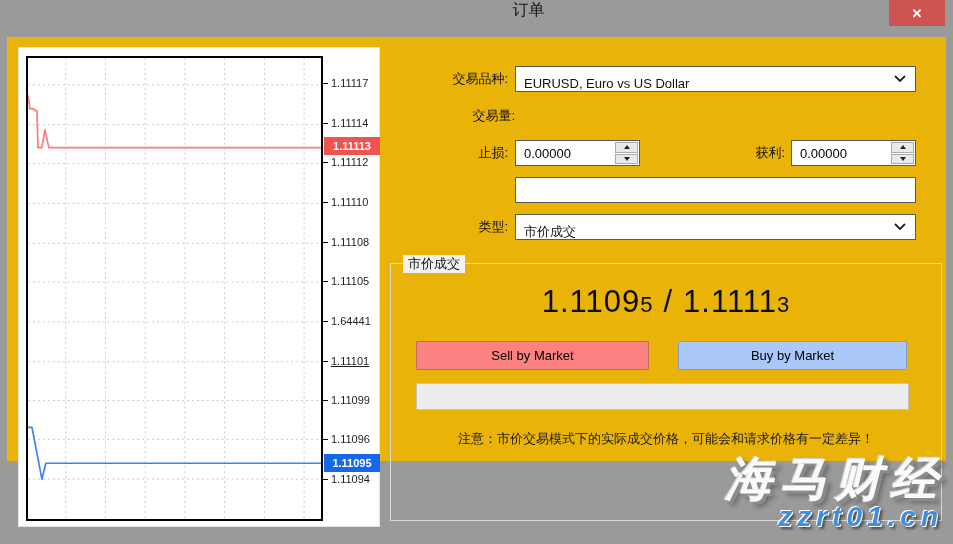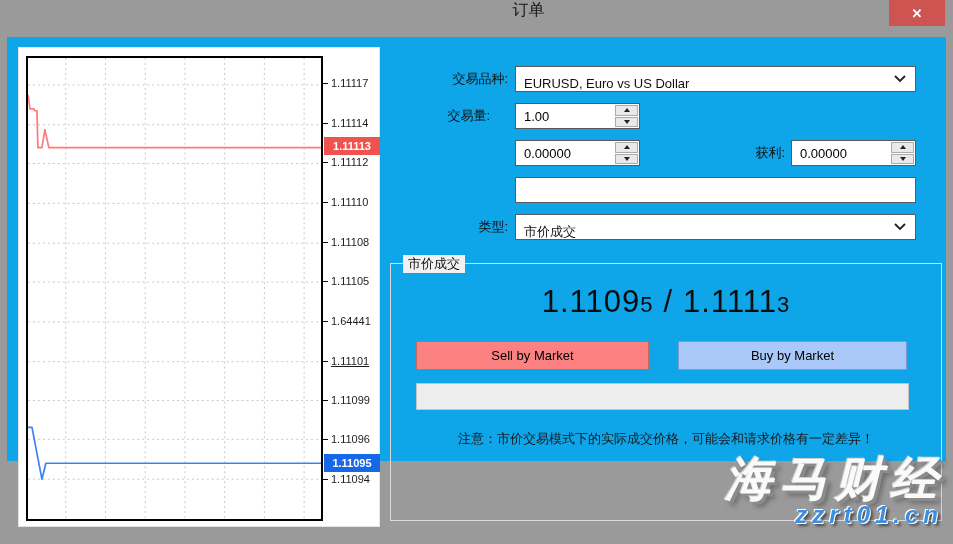--- a/index.html
+++ b/index.html
@@ -6,21 +6,21 @@
   html,body { width:953px; height:544px; font-family:"Liberation Sans", sans-serif; }
   .window { position:relative; width:953px; height:544px; background:#9a9a9a; overflow:hidden; }
 
   
   .titlebar { position:absolute; left:8px; top:0; width:100%; height:37px; display:flex; align-items:flex-start; justify-content:center;margin-left:44px; }
   .titlebar .title { font-size:16px; color:#141414; }
   .close-btn { position:absolute; top:0; right:8px; width:56px; height:26px; background:#cd5450; color:#fff;
                display:flex; align-items:center; justify-content:center; font-size:13px; font-weight:bold; cursor:default; }
 
   
-  .content { position:absolute; left:7px; top:37px; width:939px; height:424px; background:#0ea5e9; }
+  .content { position:absolute; left:7px; top:37px; width:939px; height:424px; background:#eab308; }
 
   
   .chart-panel { position:absolute; left:11px; top:10px; width:362px; height:480px; background:#fff; border:1px solid #e4e4e4; }
   .plot { position:absolute; left:7px; top:8px; width:297px; height:465px; border:2px solid #000; background:#fff; }
   .plot svg { display:block; width:100%; height:100%; }
   .grid { stroke:#c9c9c9; stroke-width:1; stroke-dasharray:2,3; }
   .tick-mark { position:absolute; left:304px; width:5px; height:1px; background:#000; }
   .tick-label { position:absolute; left:312px; font-size:11px; line-height:14px; color:#1d1d1d; white-space:nowrap; }
   .price-badge { position:absolute; left:305px; width:56px; height:18px; color:#fff; font-size:11px; font-weight:bold;
                  display:flex; align-items:center; justify-content:center; }
@@ -51,21 +51,21 @@
   .sell-btn { left:25px; width:233px; background:#fc8181; border:1px solid #c46862; }
   .buy-btn  { left:287px; width:229px; background:#aac9f8; border:1px solid #7b9bd2; }
 
   .progress-strip { position:absolute; left:25px; top:119px; width:493px; height:27px; background:#ededed; border:1px solid #c3c3c3; }
 
   .note { position:absolute; left:0; top:166px; width:100%; text-align:center; font-size:13px; color:#1a1a1a; }
 
   
   .wm-title { position:absolute; right:8px; top:448px; font-size:47px; font-weight:900; font-style:italic; color:#fafafa;
               letter-spacing:8px; text-shadow:-1px -1px 0 #cfcfcf, 3px 3px 0 #8b8b8b, 5px 5px 5px rgba(0,0,0,.35); }
-  .wm-site  { position:absolute; right:10px; top:501px; font-size:24px; font-weight:bold; font-style:italic; color:#3f8ede;
+  .wm-site  { position:absolute; right:10px; top:501px; font-size:28px; font-weight:bold; font-style:italic; color:#3f8ede;
               letter-spacing:5px; text-shadow:-1px -1px 0 #fff, 1px 1px 0 #fff, 3px 3px 3px rgba(0,0,0,.55); }
 </style>
 </head>
 <body>
 
 <div class="window">
 
   <div class="titlebar">
     <span class="title">订单</span>
   </div>
@@ -128,33 +128,23 @@
       </div>
 
     <div class="row-label" style="left:385px; top:29px;">交易品种:</div>
     <div class="field combo" style="left:508px; top:29px; width:401px;">
       <span>EURUSD, Euro vs US Dollar</span>
       <svg class="chevron" width="12" height="8" viewBox="0 0 12 8">
         <polyline points="1,1 6,6 11,1" fill="none" stroke="#222" stroke-width="1.8"></polyline>
       </svg>
     </div>
 
-    <div class="row-label" style="left:367px; top:66px;">交易量:</div>
-    <div class="field spinfield" style="left:508px; top:66px; width:125px;">
-      <input class="textbox" value="1.00" style="">
-      <div class="spin-btns">
-        <div class="spin-btn">
-            <span class="arr-up"></span>
-          </div>
-        <div class="spin-btn">
-            <span class="arr-dn"></span>
-          </div>
-      </div>
-    </div>
-
+    <div class="row-label" style="left:392px; top:66px;">交易量:</div>
+
+    <div class="row-label" style="left:385px; top:103px;">止损:</div>
     <div class="field spinfield" style="left:508px; top:103px; width:125px;">
       <input class="textbox" value="0.00000" style="">
       <div class="spin-btns">
         <div class="spin-btn">
             <span class="arr-up"></span>
           </div>
         <div class="spin-btn">
             <span class="arr-dn"></span>
           </div>
       </div>

